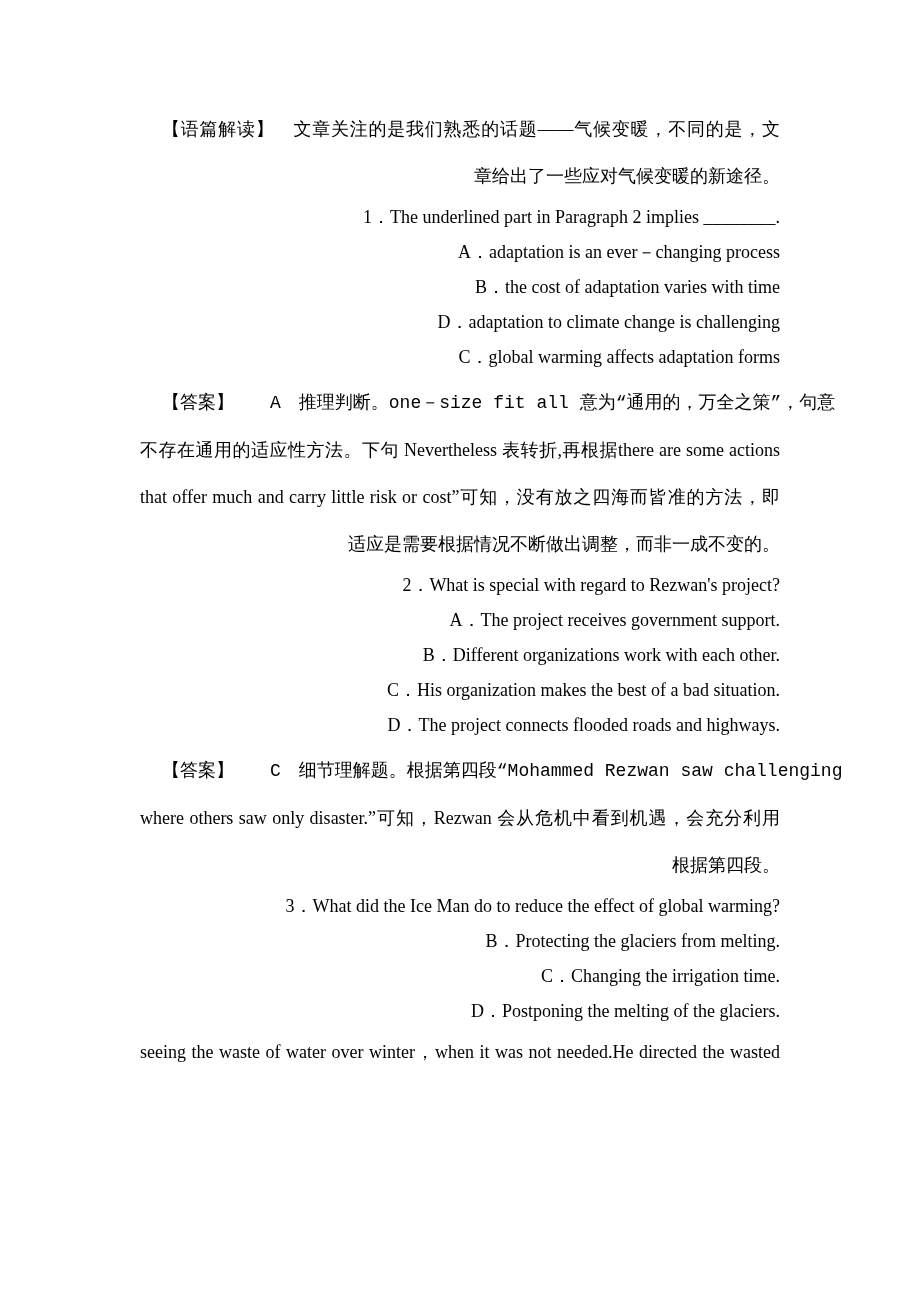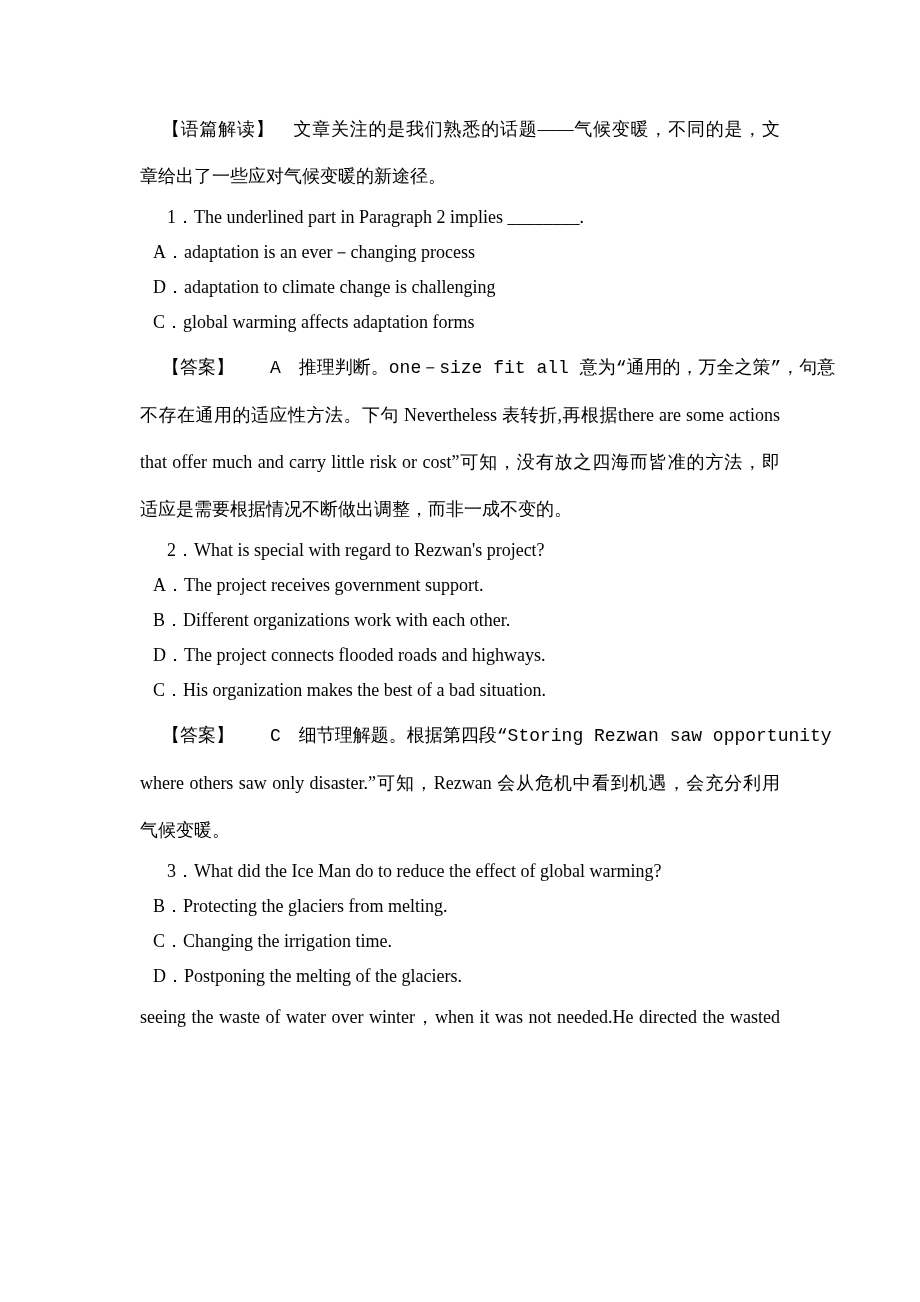--- a/index.html
+++ b/index.html
@@ -12,20 +12,21 @@
     background: #ffffff;
     overflow: hidden;
     font-family: "Liberation Serif", "DejaVu Serif", serif;
     color: #000000;
   }
   .line {
     font-size: 18px;
     line-height: 47px;
     white-space: nowrap;
     color: #000000;
+    text-align: right;
   }
   
   .q, .opt { line-height: 35px; }
   .q   { padding-left: 27px; margin-top: 0; }
   .opt { padding-left: 13px; }
   
   .intro, .ans { text-indent: 22px; }
   .ans { margin-top: 5px; font-family: Liberation Mono, monospace; }
   
   .fill {
@@ -36,33 +37,34 @@
 </style>
 </head>
 <body>
 
 <div class="page">
   <div id="doc-lines">
       <div class="line intro fill">【语篇解读】　文章关注的是我们熟悉的话题——气候变暖，不同的是，文</div>
       <div class="line cont">章给出了一些应对气候变暖的新途径。</div>
       <div class="line q">1．The underlined part in Paragraph 2 implies ________.</div>
       <div class="line opt">A．adaptation is an ever－changing process</div>
+      <div class="line opt">B．the cost of adaptation varies with time</div>
       <div class="line opt">D．adaptation to climate change is challenging</div>
       <div class="line opt">C．global warming affects adaptation forms</div>
       <div class="line ans fill">【答案】　　A　推理判断。one－size fit all 意为“通用的，万全之策”，句意</div>
       <div class="line cont fill">不存在通用的适应性方法。下句 Nevertheless 表转折,再根据there are some actions</div>
       <div class="line cont fill">that offer much and carry little risk or cost”可知，没有放之四海而皆准的方法，即</div>
       <div class="line cont">适应是需要根据情况不断做出调整，而非一成不变的。</div>
       <div class="line q">2．What is special with regard to Rezwan's project?</div>
       <div class="line opt">A．The project receives government support.</div>
       <div class="line opt">B．Different organizations work with each other.</div>
+      <div class="line opt">C．His organization makes the best of a bad situation.</div>
       <div class="line opt">D．The project connects flooded roads and highways.</div>
-      <div class="line opt">C．His organization makes the best of a bad situation.</div>
-      <div class="line ans fill">【答案】　　C　细节理解题。根据第四段“Storing Rezwan saw opportunity</div>
+      <div class="line ans fill">【答案】　　C　细节理解题。根据第四段“Mohammed Rezwan saw challenging</div>
       <div class="line cont fill">where others saw only disaster.”可知，Rezwan 会从危机中看到机遇，会充分利用</div>
-      <div class="line cont">气候变暖。</div>
+      <div class="line cont">根据第四段。</div>
       <div class="line q">3．What did the Ice Man do to reduce the effect of global warming?</div>
       <div class="line opt">B．Protecting the glaciers from melting.</div>
       <div class="line opt">C．Changing the irrigation time.</div>
       <div class="line opt">D．Postponing the melting of the glaciers.</div>
       <div class="line cont fill">seeing the waste of water over winter，when it was not needed.He directed the wasted</div>
     </div>
 </div>
 
 </body></html>

